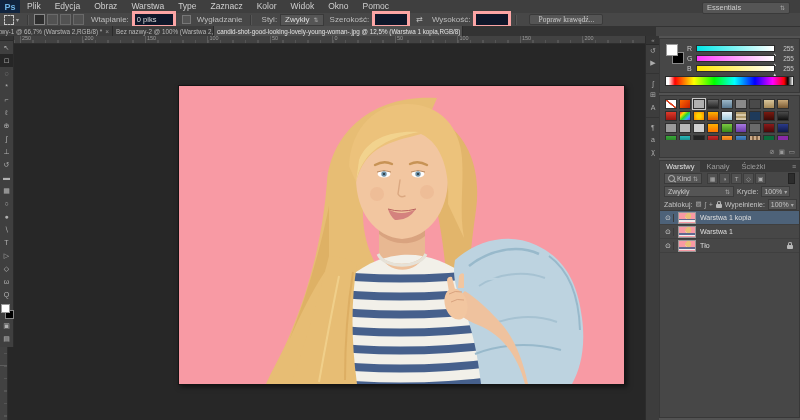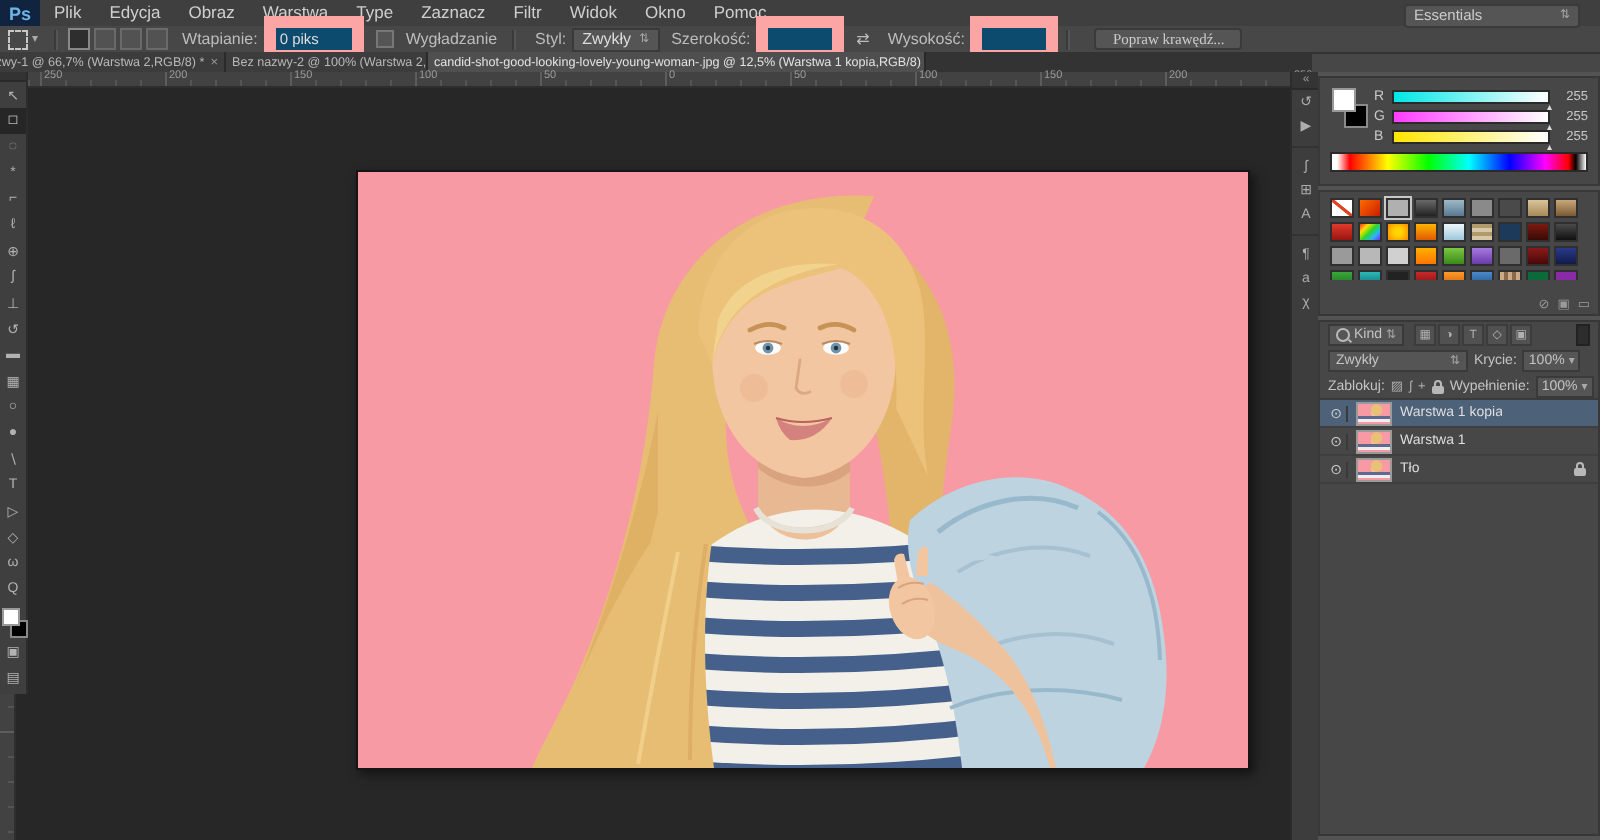--- a/index.html
+++ b/index.html
@@ -18,21 +18,21 @@
   
   #optionsbar{position:absolute;left:0;top:13px;width:800px;height:13px;background:#474747;
               border-bottom:1px solid #333;display:flex;align-items:center;font-size:8px;color:#bdbdbd;}
   .opt-sep{width:1px;height:10px;background:#3a3a3a;border-right:1px solid #555;margin:0 4px;}
   #tool-preset{display:flex;align-items:center;gap:2px;padding:0 4px;}
   #tool-preset .mini-marquee{width:8px;height:8px;border:1px dashed #c8c8c8;}
   .caret{font-size:6px;color:#a8a8a8;}
   .mode-box{width:9px;height:9px;border:1px solid #6a6a6a;margin:0 1px;background:#525252;}
   .mode-box.sel{background:#2e2e2e;border-color:#888;}
   .opt-label{margin:0 3px 0 6px;}
-  .opt-input{width:34px;height:9px;background:#0c4a6e;border:6px solid #fca5a5;color:#ddd;
+  .opt-input{width:34px;height:9px;background:#0f172a;border:3px solid #fca5a5;color:#ddd;
              font-size:7.5px;padding:1px 2px;font-family:inherit;}
   .opt-input.small{width:28px;}
   .checkbox{width:7px;height:7px;border:1px solid #777;background:#555;margin-left:6px;}
   .opt-select{display:flex;align-items:center;gap:4px;background:#555;border:1px solid #3a3a3a;
               height:10px;padding:0 4px;color:#ddd;}
   .opt-btn{background:#555;border:1px solid #3a3a3a;border-radius:2px;color:#ccc;
            font-size:7.5px;height:11px;padding:0 8px;margin-left:8px;font-family:Liberation Serif, serif;}
   #workspace{position:absolute;right:10px;top:1.5px;width:78px;height:10px;background:#555;
              border:1px solid #3a3a3a;border-radius:2px;display:flex;align-items:center;
              justify-content:space-between;padding:0 4px;font-size:7.5px;color:#ccc;}
@@ -163,21 +163,21 @@
 
   <div id="menubar">
     <span id="ps-logo">Ps</span>
     <div id="menu-items">
         <span class="menu-item">Plik</span>
         <span class="menu-item">Edycja</span>
         <span class="menu-item">Obraz</span>
         <span class="menu-item">Warstwa</span>
         <span class="menu-item">Type</span>
         <span class="menu-item">Zaznacz</span>
-        <span class="menu-item">Filtr</span>
+        <span class="menu-item">Kolor</span>
         <span class="menu-item">Widok</span>
         <span class="menu-item">Okno</span>
         <span class="menu-item">Pomoc</span>
       </div>
     <div id="win-buttons">
         <span class="win-btn">–</span>
         <span class="win-btn">□</span>
         <span class="win-btn">×</span>
       </div>
   </div>
@@ -482,20 +482,26 @@
           <div class="swatch" style="background: rgb(138, 42, 168);"></div>
         </div>
       <div id="styles-footer">
           <span>⊘</span>
           <span>▣</span>
           <span>▭</span>
         </div>
     </div>
 
     <div id="layers-panel" class="panel">
+      <div class="panel-tabs" id="layers-tabs">
+        <span class="ptab active">Warstwy</span>
+          <span class="ptab">Kanały</span>
+          <span class="ptab">Ścieżki</span>
+          <span class="panel-menu">≡</span>
+      </div>
       <div class="lp-row" id="lp-filter">
         <div id="kind-select">
           <span class="mag-icon"></span>
           <span>Kind</span>
           <span class="caret">⇅</span>
         </div>
         <div id="lp-filter-icons">
             <span class="lp-ficon">▦</span>
             <span class="lp-ficon">◑</span>
             <span class="lp-ficon">T</span>

